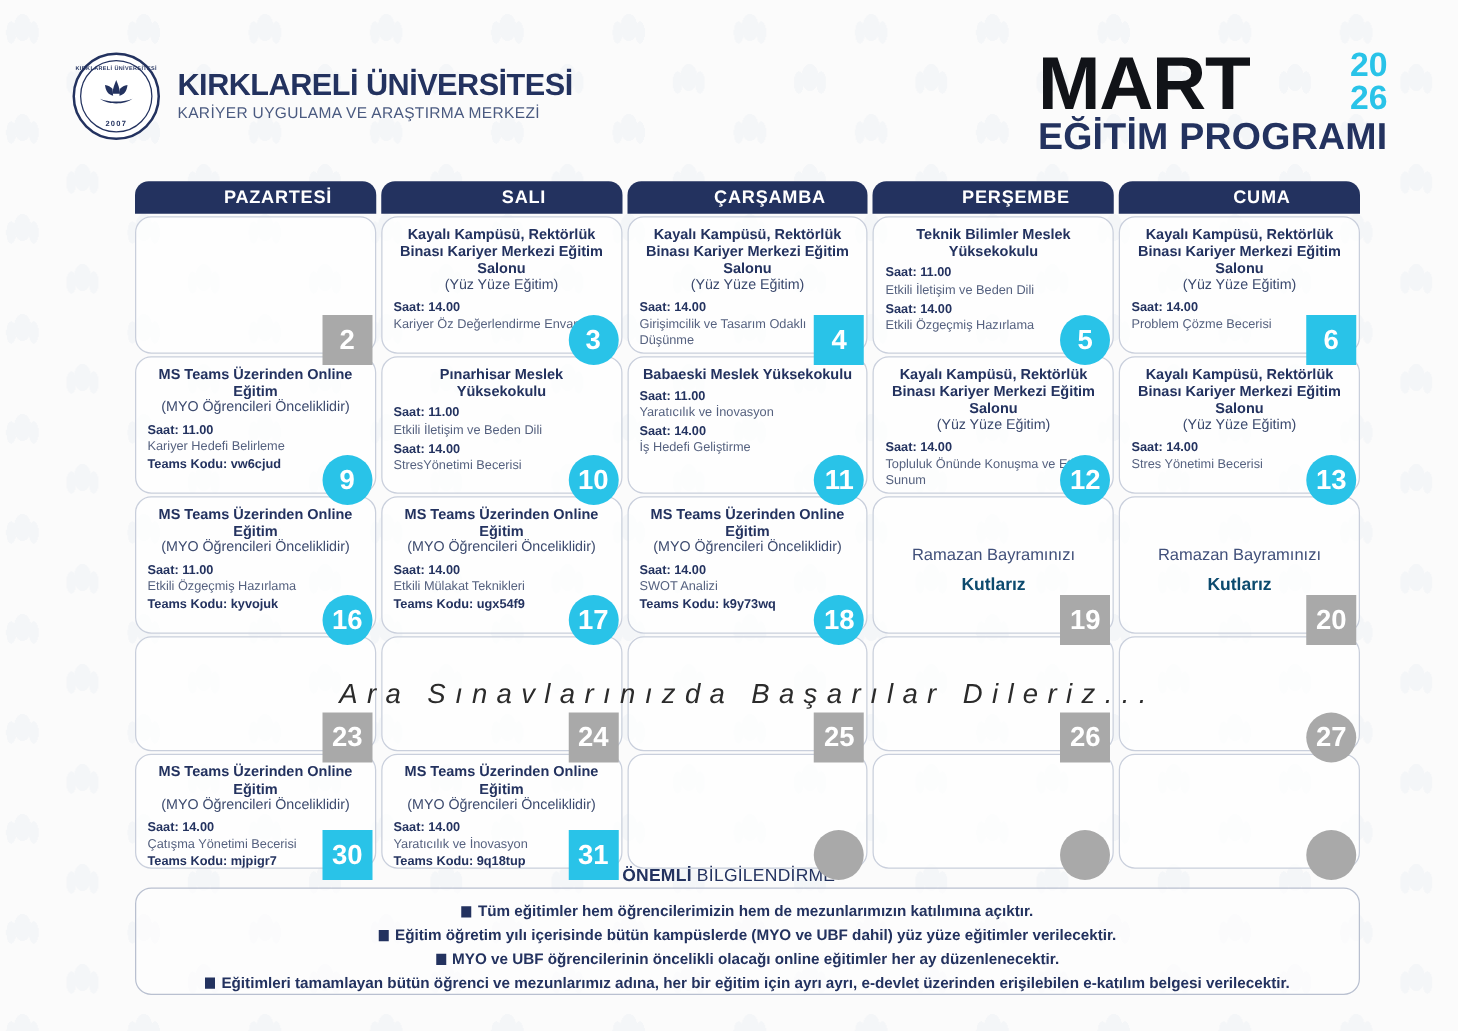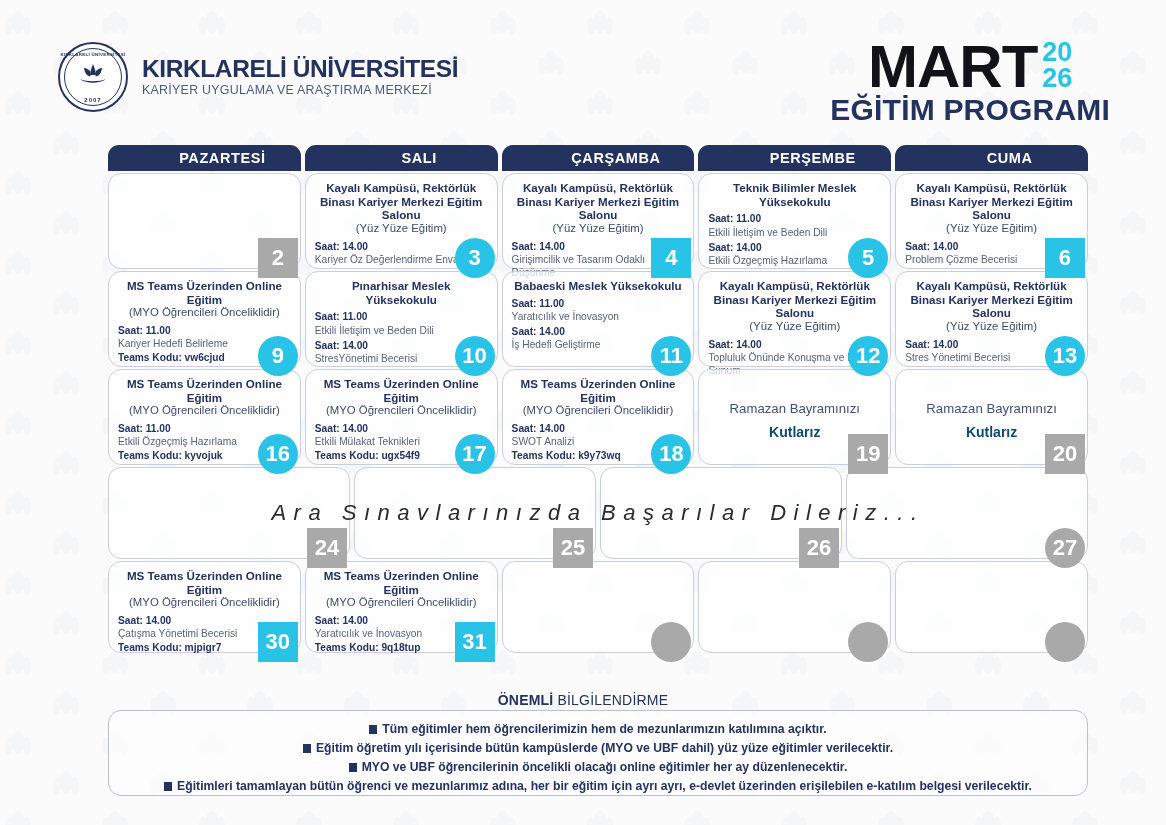--- a/index.html
+++ b/index.html
@@ -36,34 +36,34 @@
   .seal .ring{position:absolute;inset:4px;border-radius:50%;border:1.5px solid #23325f;}
   .seal .tulip{position:absolute;left:50%;top:46%;transform:translate(-50%,-50%);}
   .seal .sealtop{position:absolute;left:50%;top:8px;transform:translateX(-50%);
         font-size:4.4px;letter-spacing:.3px;color:#23325f;font-weight:bold;white-space:nowrap;}
   .seal .sealbot{position:absolute;left:50%;bottom:7px;transform:translateX(-50%);
         font-size:6px;color:#23325f;font-weight:bold;letter-spacing:1px;}
   .brandtxt .l1{font-size:24.5px;font-weight:bold;color:#23325f;letter-spacing:-0.4px;line-height:1.08;}
   .brandtxt .l2{font-size:12.4px;color:#4a5a80;letter-spacing:.28px;line-height:1.25;margin-top:1px;}
 
   .titlewrap{position:absolute;right:56px;top:38px;text-align:right;}
-  .t-mart-row{display:flex;align-items:flex-start;justify-content:center;}
+  .t-mart-row{display:flex;align-items:flex-start;justify-content:space-between;}
   .t-mart{font-size:60px;font-weight:bold;color:#111318;letter-spacing:-1px;line-height:.95;}
   .t-year{margin-left:5px;margin-top:2px;color:#29c3e8;font-size:27px;font-weight:bold;line-height:.96;text-align:left;}
   .t-sub{font-size:30px;font-weight:bold;color:#23325f;letter-spacing:.2px;margin-top:0;line-height:1;}
 
   
   .cal{position:absolute;left:108px;top:145px;width:980px;}
   .dayhead-row{display:flex;gap:4px;}
   .dayhead{flex:1;height:26px;background:#23325f;
     border-radius:11px 11px 0 0;color:#fff;font-weight:bold;font-size:14.5px;
     letter-spacing:.6px;display:flex;align-items:center;justify-content:center;padding-left:36px;}
 
   .week{display:flex;gap:4px;margin-top:2px;}
-  .cell{flex:1;position:relative;height:96px;border:1px solid #c9cfdc;
+  .cell{flex:1;position:relative;height:110px;border:1px solid #c9cfdc;
     border-radius:13px;background:rgba(255,255,255,.72);box-sizing:border-box;
     padding:7px 9px 0 9px;overflow:visible;}
   .week.exam .cell{height:92px;}
   .week.w5 .cell{height:92px;}
 
   .c-title{font-size:11.6px;font-weight:bold;color:#23325f;text-align:center;line-height:1.18;}
   .c-sub{font-size:11.4px;color:#3c4a6e;text-align:center;line-height:1.2;font-weight:normal;}
   .c-body{margin-top:4px;}
   .c-time{font-size:10.2px;font-weight:bold;color:#23325f;line-height:1.3;}
   .c-topic{font-size:10.2px;color:#55617f;line-height:1.3;}
@@ -316,20 +316,23 @@
           <div class="cell">
             <div class="holiday">
               <div class="h1">Ramazan Bayramınızı</div>
               <div class="h2">Kutlarız</div>
             </div>
             <div class="badge square gray">20</div>
           </div>
         </div>
         <div class="week exam" style="position: relative;">
           <div class="cell">
+            <div class="badge square gray">23</div>
+          </div>
+          <div class="cell">
             <div class="badge square gray">24</div>
           </div>
           <div class="cell">
             <div class="badge square gray">25</div>
           </div>
           <div class="cell">
             <div class="badge square gray">26</div>
           </div>
           <div class="cell">
             <div class="badge circle gray">27</div>

